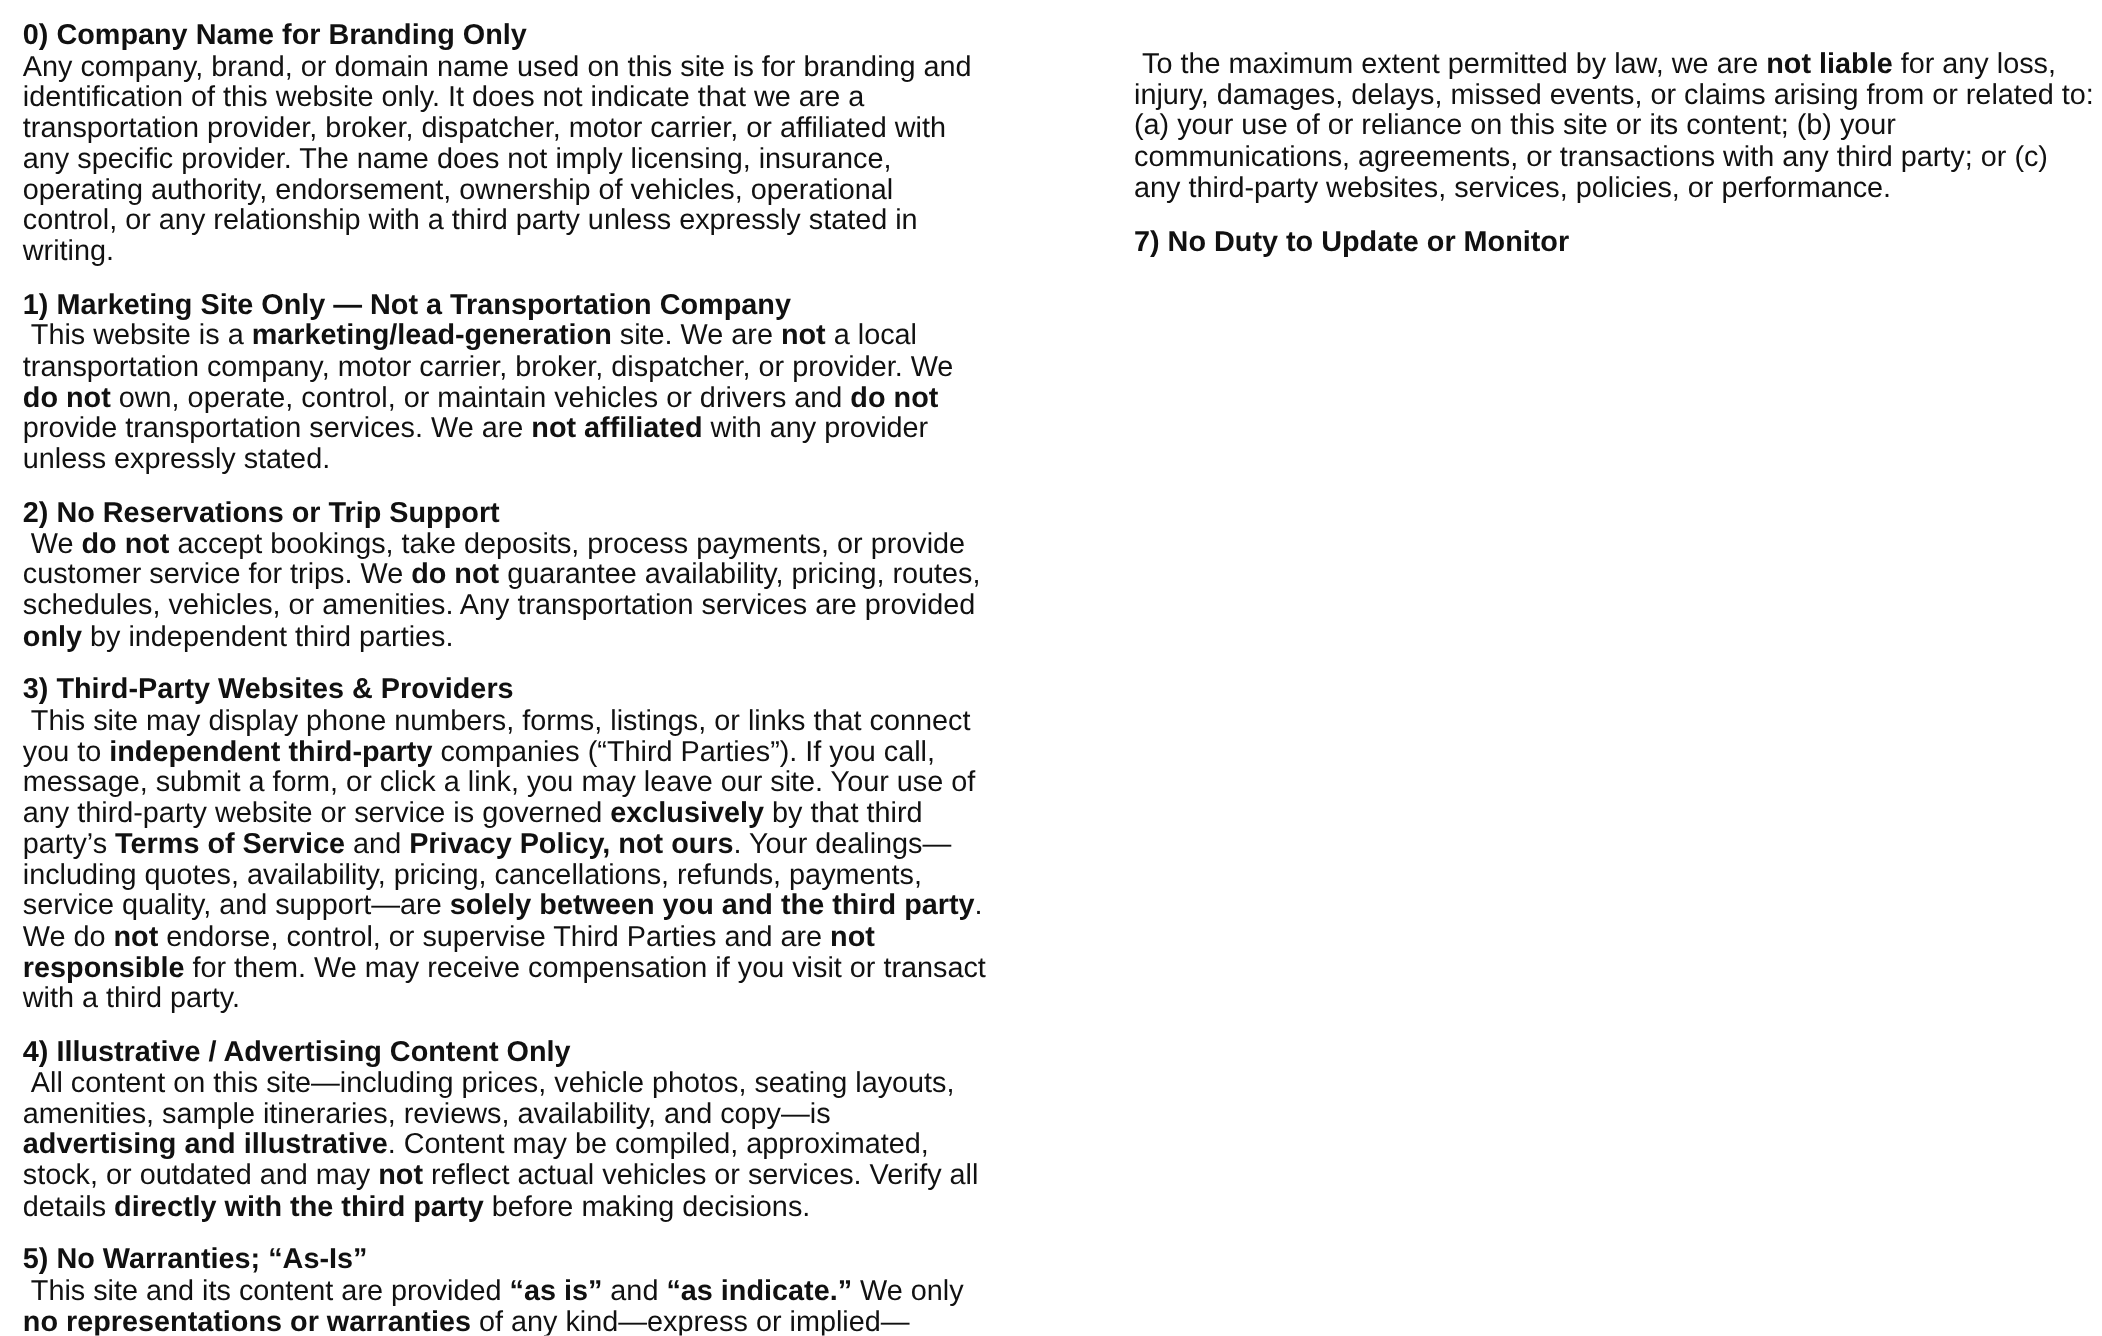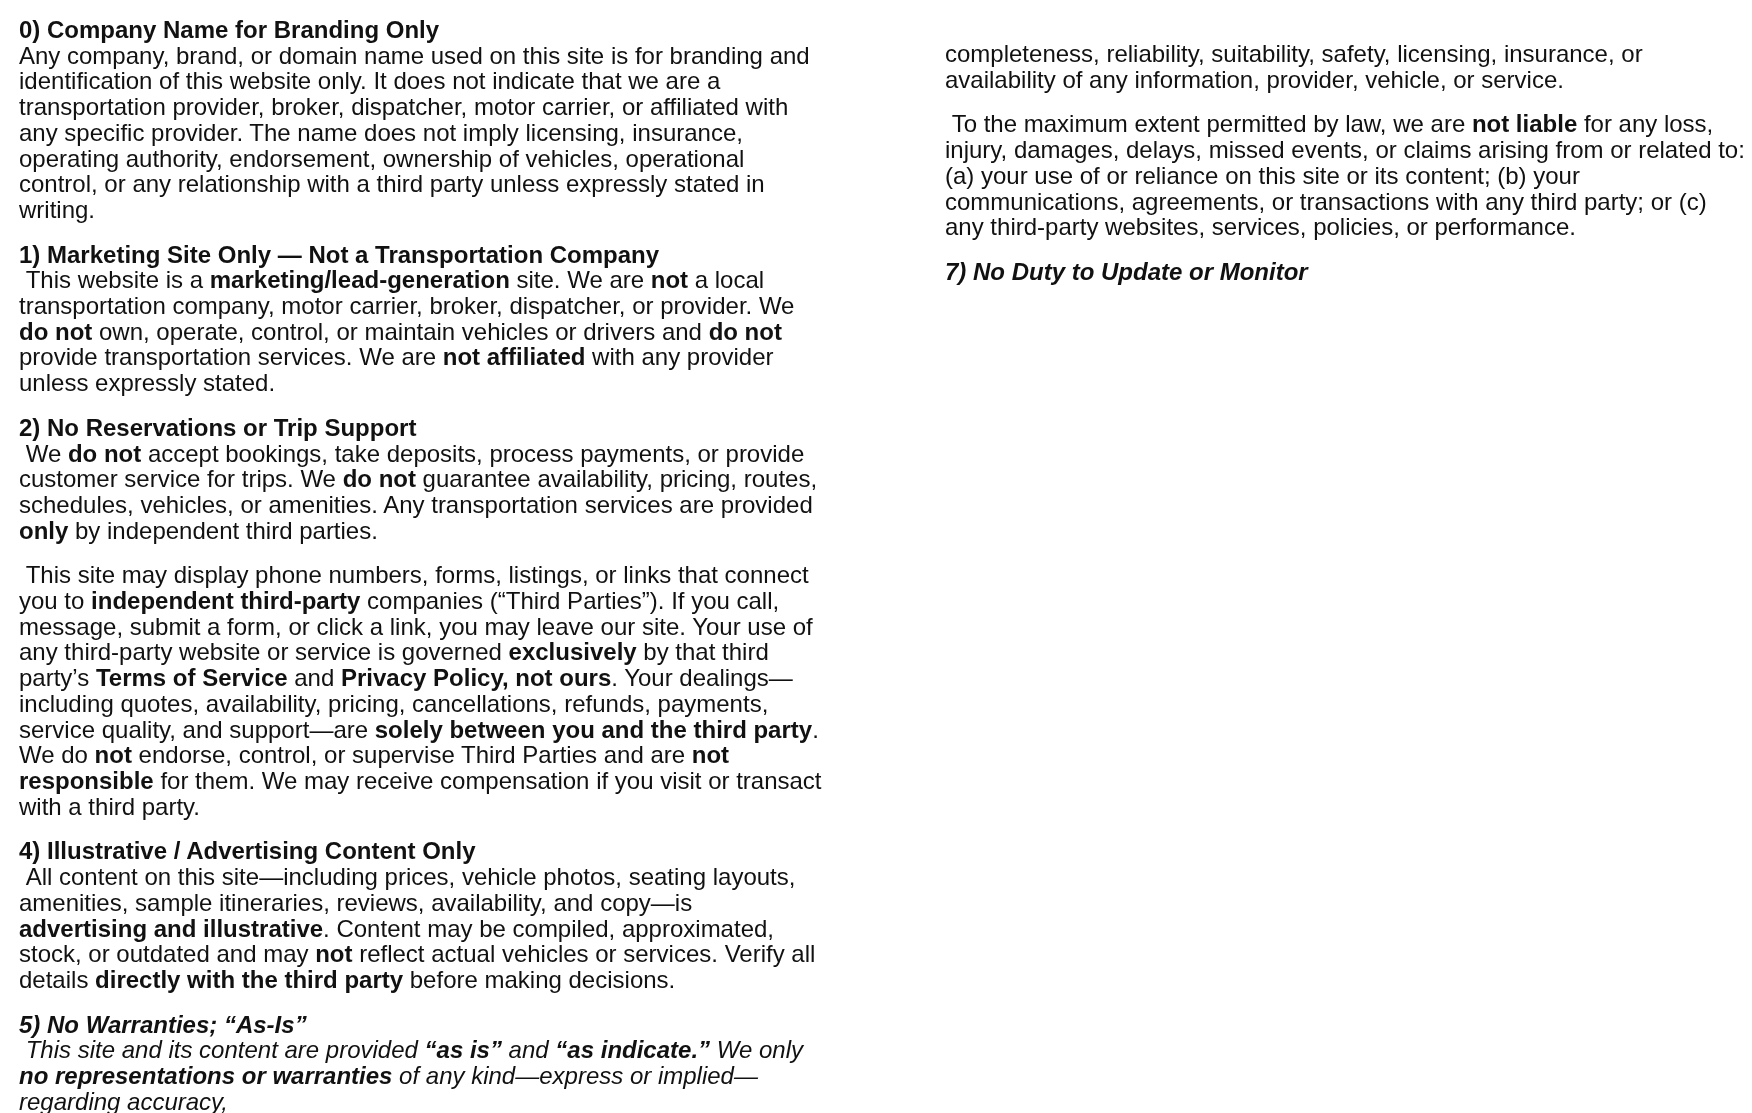--- a/index.html
+++ b/index.html
@@ -21,21 +21,21 @@
     gap: 120px;
     box-sizing: border-box;
   }
   .col {
     font-size: 24px;
     line-height: 25.7px;
   }
   .col-left  { width: 806px; }
   .col-right { width: 800px; margin-top: 24px; }
   .section { margin: 0 0 19px 0; }
-  .section:last-child { margin-bottom: 0; font-style: italic; }
+  .section:last-child { margin-bottom: 0; }
   .heading { font-weight: 700; }
   .body { font-weight: 400; white-space: pre-wrap; }
   .b { font-weight: 700; }
 </style>
 </head>
 <body>
 
 <div class="page">
   <div class="col col-left">
       <div class="section">
@@ -44,35 +44,33 @@
       </div>
       <div class="section">
         <div class="heading">1) Marketing Site Only — Not a Transportation Company</div>
         <div class="body"><span> This website is a </span><span class="b">marketing/lead-generation</span><span> site. We are </span><span class="b">not</span><span> a local transportation company, motor carrier, broker, dispatcher, or provider. We </span><span class="b">do not</span><span> own, operate, control, or maintain vehicles or drivers and </span><span class="b">do not</span><span> provide transportation services. We are </span><span class="b">not affiliated</span><span> with any provider unless expressly stated.</span></div>
       </div>
       <div class="section">
         <div class="heading">2) No Reservations or Trip Support</div>
         <div class="body"><span> We </span><span class="b">do not</span><span> accept bookings, take deposits, process payments, or provide customer service for trips. We </span><span class="b">do not</span><span> guarantee availability, pricing, routes, schedules, vehicles, or amenities. Any transportation services are provided </span><span class="b">only</span><span> by independent third parties.</span></div>
       </div>
       <div class="section">
+        <div class="heading">3) Third-Party Websites &amp; Providers</div>
         <div class="body"><span> This site may display phone numbers, forms, listings, or links that connect you to </span><span class="b">independent third-party</span><span> companies (“Third Parties”). If you call, message, submit a form, or click a link, you may leave our site. Your use of any third-party website or service is governed </span><span class="b">exclusively</span><span> by that third party’s </span><span class="b">Terms of Service</span><span> and </span><span class="b">Privacy Policy, not ours</span><span>. Your dealings—including quotes, availability, pricing, cancellations, refunds, payments, service quality, and support—are </span><span class="b">solely between you and the third party</span><span>. We do </span><span class="b">not</span><span> endorse, control, or supervise Third Parties and are </span><span class="b">not responsible</span><span> for them. We may receive compensation if you visit or transact with a third party.</span></div>
       </div>
       <div class="section">
         <div class="heading">4) Illustrative / Advertising Content Only</div>
         <div class="body"><span> All content on this site—including prices, vehicle photos, seating layouts, amenities, sample itineraries, reviews, availability, and copy—is </span><span class="b">advertising and illustrative</span><span>. Content may be compiled, approximated, stock, or outdated and may </span><span class="b">not</span><span> reflect actual vehicles or services. Verify all details </span><span class="b">directly with the third party</span><span> before making decisions.</span></div>
       </div>
       <div class="section">
         <div class="heading">5) No Warranties; “As-Is”</div>
         <div class="body"><span> This site and its content are provided </span><span class="b">“as is”</span><span> and </span><span class="b">“as indicate.”</span><span> We only </span><span class="b">no representations or warranties</span><span> of any kind—express or implied—regarding accuracy,</span></div>
       </div>
     </div>
   <div class="col col-right">
       <div class="section">
-        <div class="body"><span>completeness, reliability, suitability, safety, licensing, insurance, or availability of any information, provider, vehicle, or service.</span></div>
-      </div>
-      <div class="section">
         <div class="body"><span> To the maximum extent permitted by law, we are </span><span class="b">not liable</span><span> for any loss, injury, damages, delays, missed events, or claims arising from or related to: (a) your use of or reliance on this site or its content; (b) your communications, agreements, or transactions with any third party; or (c) any third-party websites, services, policies, or performance.</span></div>
       </div>
       <div class="section">
         <div class="heading">7) No Duty to Update or Monitor</div>
       </div>
     </div>
 </div>
 
 </body></html>

